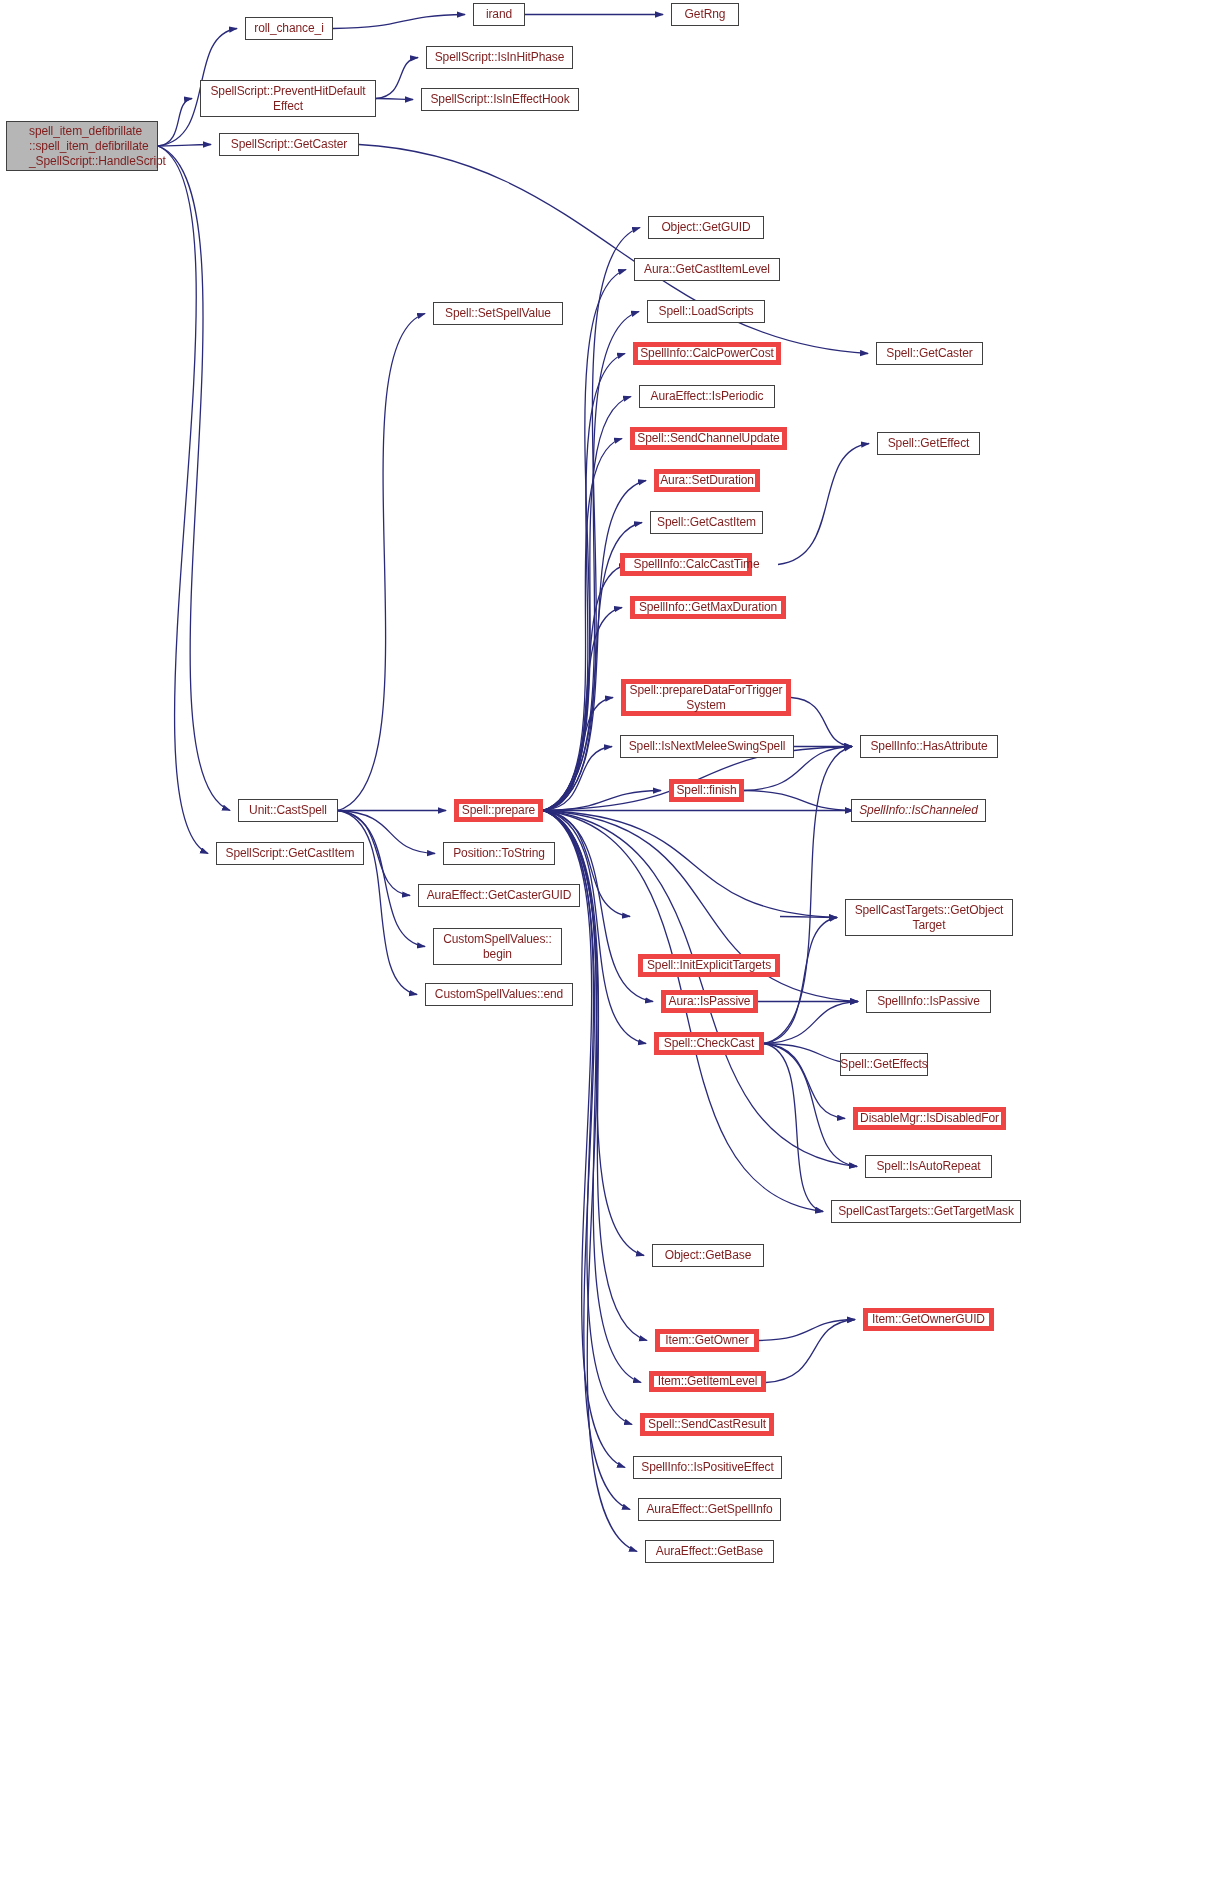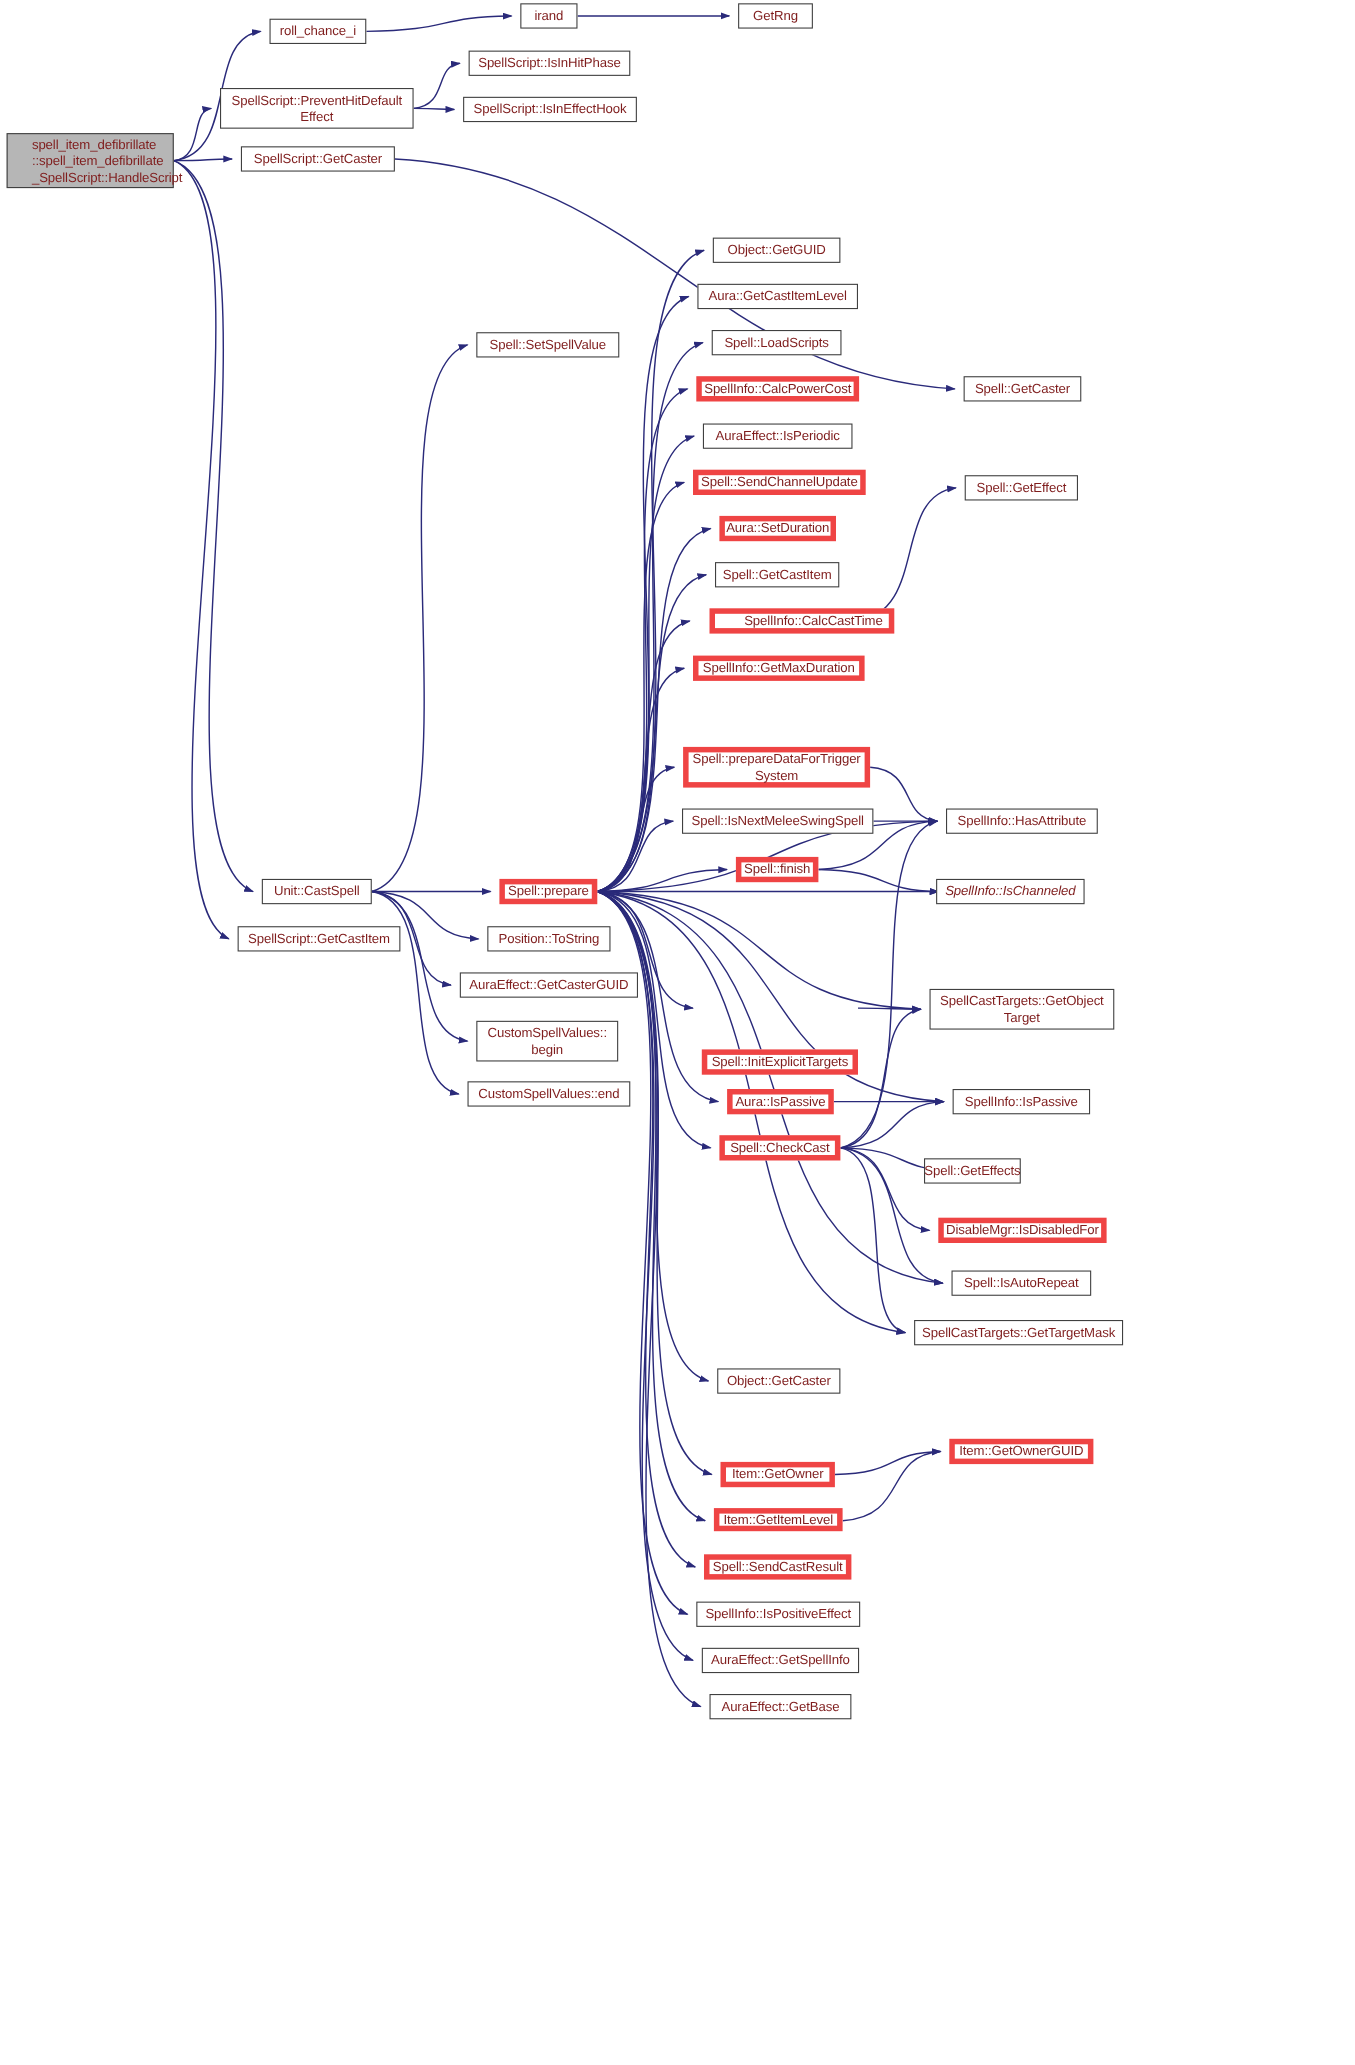--- a/index.html
+++ b/index.html
@@ -137,38 +137,38 @@
     <div class="node" style="left: 219px; top: 133px; width: 140px; height: 23px;">SpellScript::GetCaster</div>
     <div class="node" style="left: 433px; top: 302px; width: 130px; height: 23px;">Spell::SetSpellValue</div>
     <div class="node" style="left: 648px; top: 216px; width: 116px; height: 23px;">Object::GetGUID</div>
     <div class="node" style="left: 634px; top: 258px; width: 146px; height: 23px;">Aura::GetCastItemLevel</div>
     <div class="node" style="left: 647px; top: 300px; width: 118px; height: 23px;">Spell::LoadScripts</div>
     <div class="node red" style="left: 633px; top: 342px; width: 148px; height: 23px;">SpellInfo::CalcPowerCost</div>
     <div class="node" style="left: 639px; top: 385px; width: 136px; height: 23px; text-align: right;">AuraEffect::IsPeriodic</div>
     <div class="node red" style="left: 630px; top: 427px; width: 157px; height: 23px;">Spell::SendChannelUpdate</div>
     <div class="node red" style="left: 654px; top: 469px; width: 106px; height: 23px;">Aura::SetDuration</div>
     <div class="node" style="left: 650px; top: 511px; width: 113px; height: 23px;">Spell::GetCastItem</div>
-    <div class="node red" style="left: 645px; top: 553px; width: 168px; height: 23px; padding-left: 24px;">SpellInfo::CalcCastTime</div>
+    <div class="node red" style="left: 620px; top: 553px; width: 132px; height: 23px; padding-left: 24px;">SpellInfo::CalcCastTime</div>
     <div class="node red" style="left: 630px; top: 596px; width: 156px; height: 23px;">SpellInfo::GetMaxDuration</div>
     <div class="node red" style="left: 621px; top: 679px; width: 170px; height: 37px;">Spell::prepareDataForTrigger
 System</div>
     <div class="node" style="left: 620px; top: 735px; width: 174px; height: 23px;">Spell::IsNextMeleeSwingSpell</div>
     <div class="node red" style="left: 669px; top: 779px; width: 75px; height: 23px;">Spell::finish</div>
     <div class="node" style="left: 238px; top: 799px; width: 100px; height: 23px;">Unit::CastSpell</div>
     <div class="node red" style="left: 454px; top: 799px; width: 89px; height: 23px;">Spell::prepare</div>
     <div class="node" style="left: 216px; top: 842px; width: 148px; height: 23px;">SpellScript::GetCastItem</div>
     <div class="node" style="left: 443px; top: 842px; width: 112px; height: 23px;">Position::ToString</div>
     <div class="node" style="left: 418px; top: 884px; width: 162px; height: 23px;">AuraEffect::GetCasterGUID</div>
     <div class="node" style="left: 433px; top: 928px; width: 129px; height: 37px;">CustomSpellValues::
 begin</div>
     <div class="node" style="left: 425px; top: 983px; width: 148px; height: 23px;">CustomSpellValues::end</div>
     <div class="node red" style="left: 638px; top: 954px; width: 142px; height: 23px;">Spell::InitExplicitTargets</div>
     <div class="node red" style="left: 661px; top: 990px; width: 97px; height: 23px;">Aura::IsPassive</div>
     <div class="node red" style="left: 654px; top: 1032px; width: 110px; height: 23px;">Spell::CheckCast</div>
-    <div class="node" style="left: 652px; top: 1244px; width: 112px; height: 23px;">Object::GetCaster</div>
+    <div class="node" style="left: 652px; top: 1244px; width: 112px; height: 23px;">Object::GetBase</div>
     <div class="node red" style="left: 655px; top: 1329px; width: 104px; height: 23px;">Item::GetOwner</div>
     <div class="node red" style="left: 649px; top: 1371px; width: 117px; height: 21px;">Item::GetItemLevel</div>
     <div class="node red" style="left: 640px; top: 1413px; width: 134px; height: 23px;">Spell::SendCastResult</div>
     <div class="node" style="left: 633px; top: 1456px; width: 149px; height: 23px;">SpellInfo::IsPositiveEffect</div>
     <div class="node" style="left: 638px; top: 1498px; width: 143px; height: 23px;">AuraEffect::GetSpellInfo</div>
     <div class="node" style="left: 645px; top: 1540px; width: 129px; height: 23px;">AuraEffect::GetBase</div>
     <div class="node" style="left: 876px; top: 342px; width: 107px; height: 23px;">Spell::GetCaster</div>
     <div class="node" style="left: 877px; top: 432px; width: 103px; height: 23px;">Spell::GetEffect</div>
     <div class="node" style="left: 860px; top: 735px; width: 138px; height: 23px;">SpellInfo::HasAttribute</div>
     <div class="node" style="left: 851px; top: 799px; width: 135px; height: 23px; font-style: italic;">SpellInfo::IsChanneled</div>

